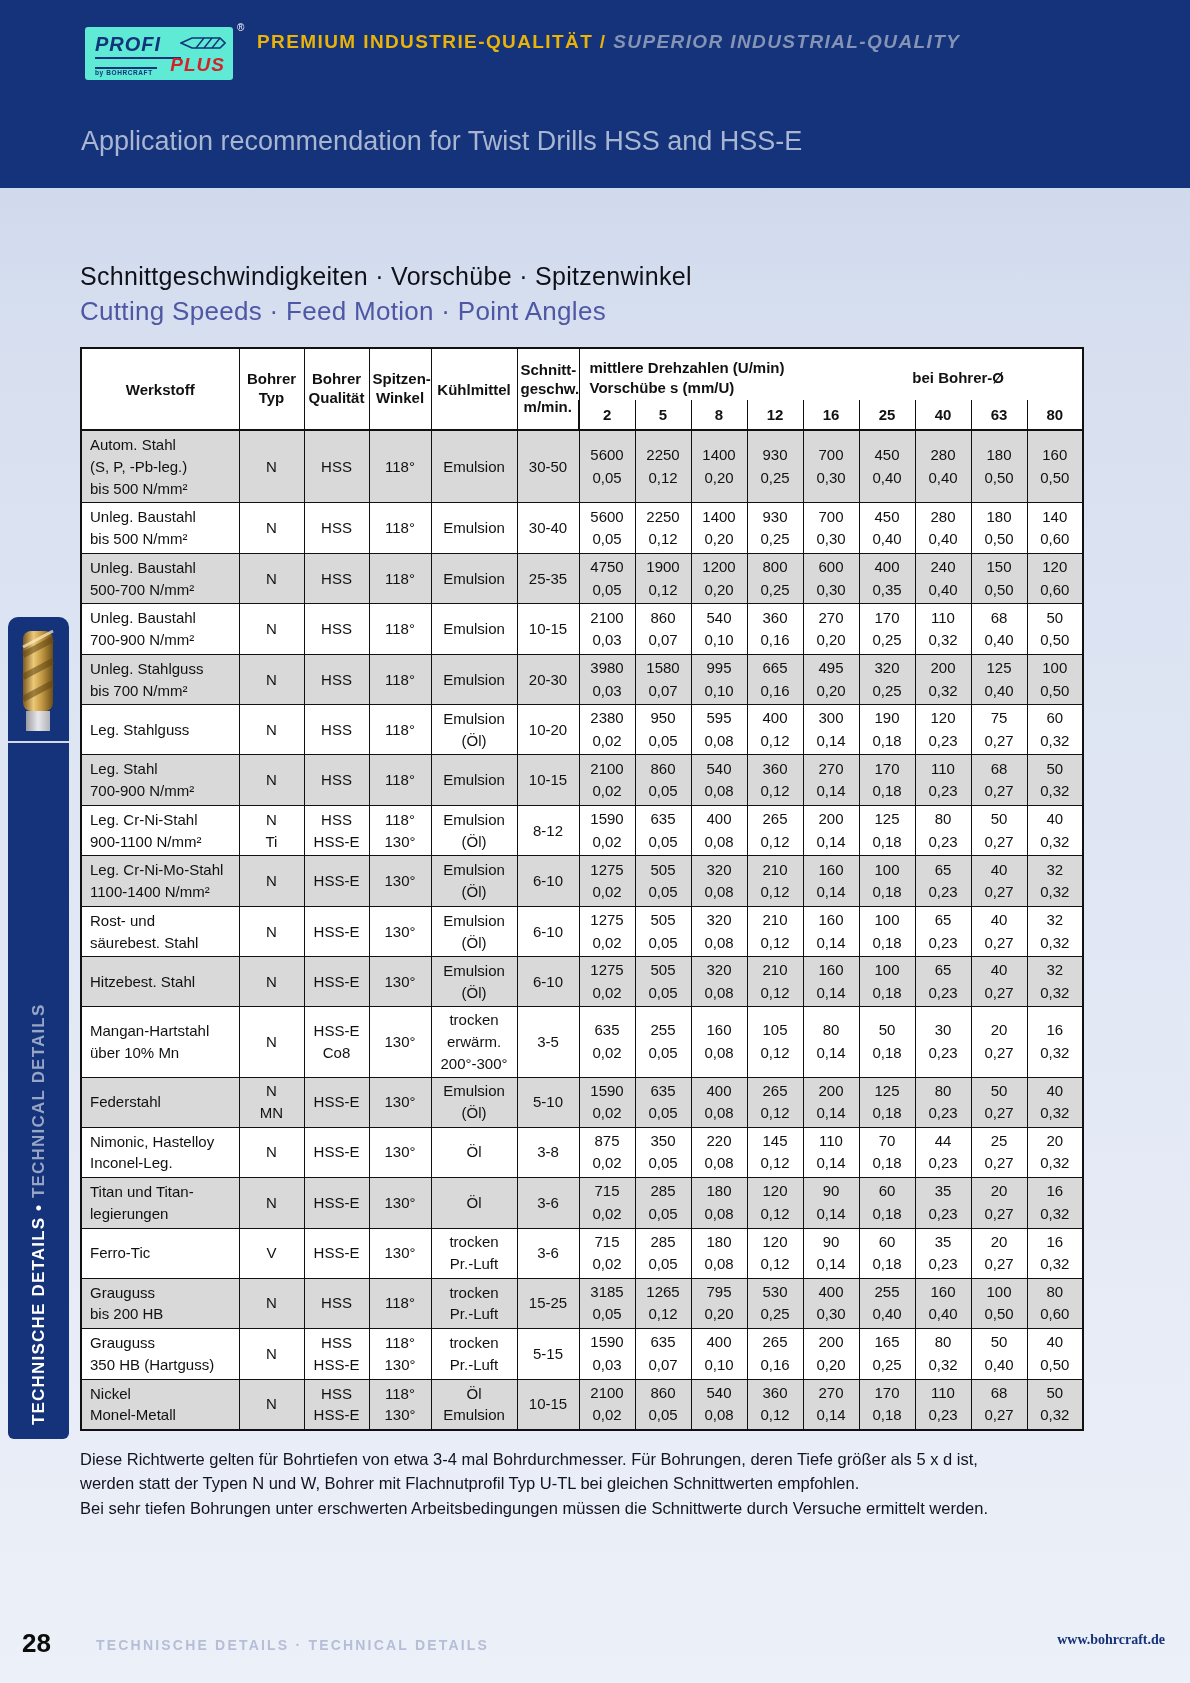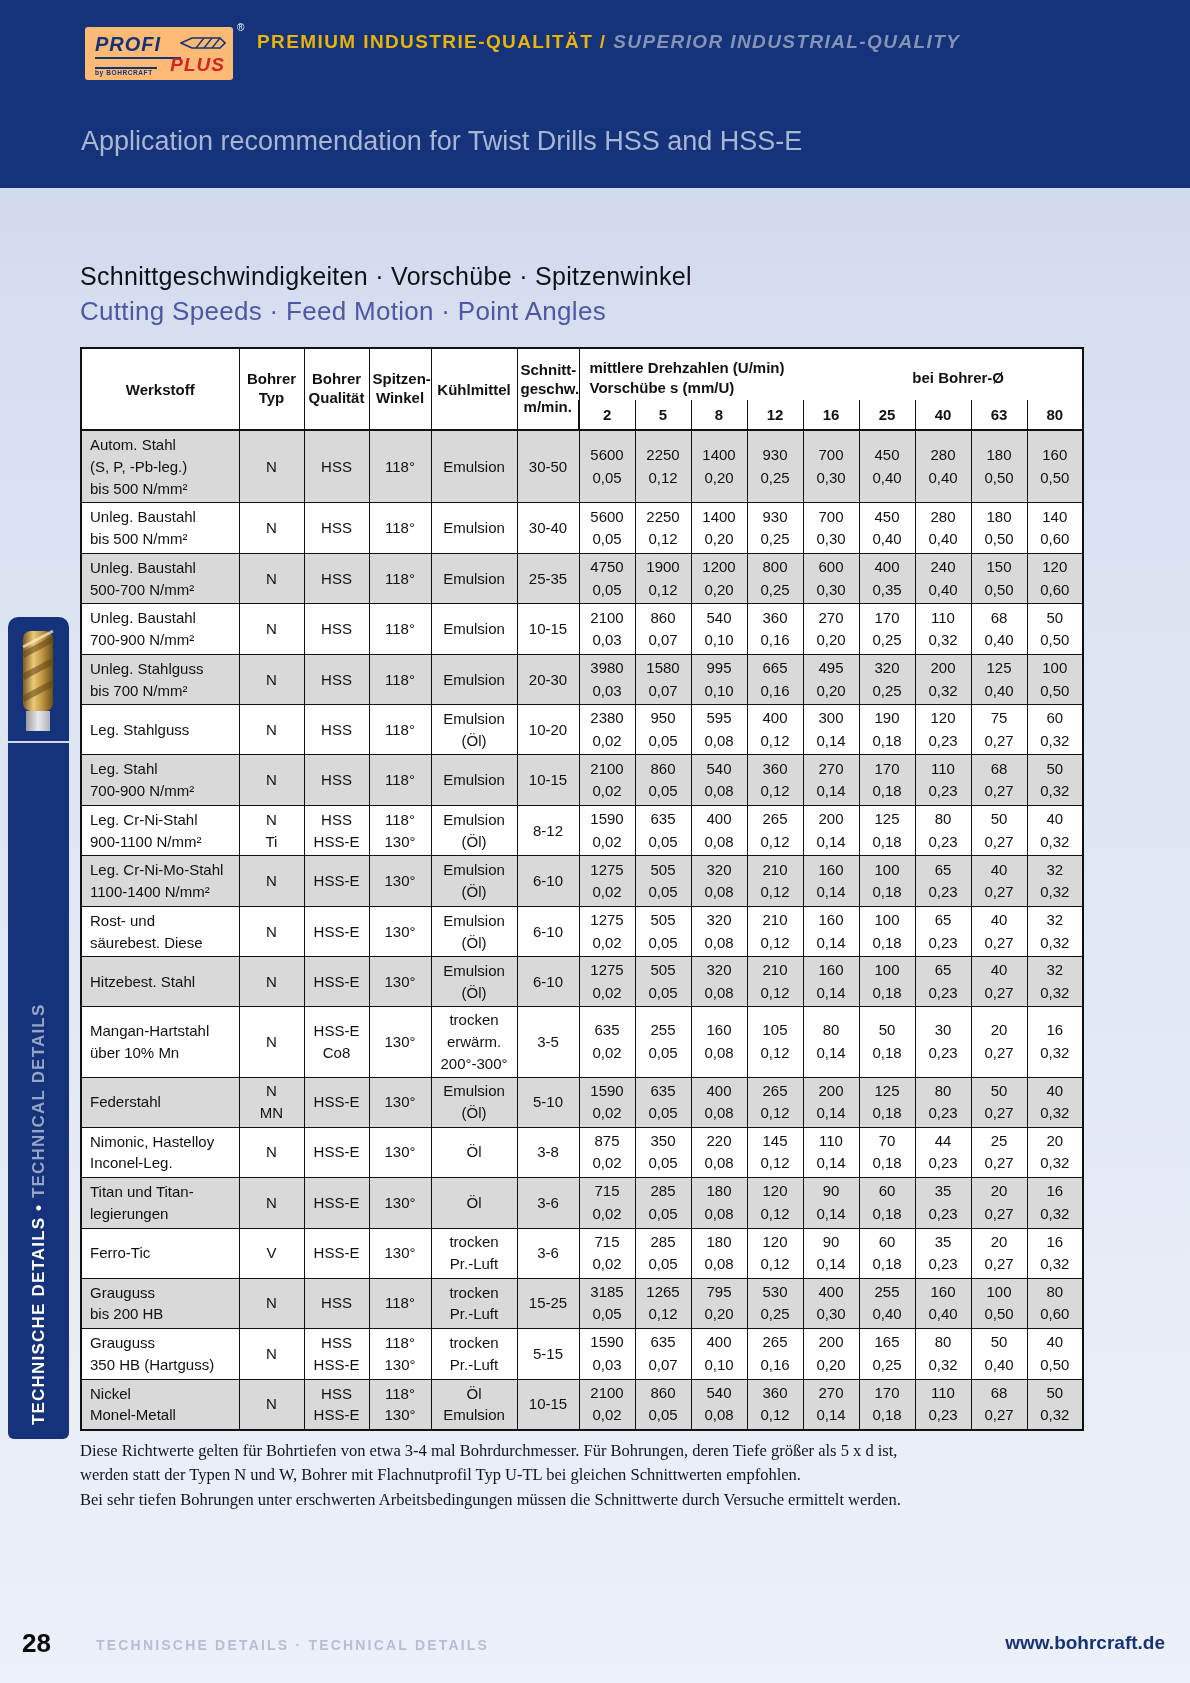--- a/index.html
+++ b/index.html
@@ -3,21 +3,21 @@
 <meta charset="utf-8">
 <style>
   * { margin:0; padding:0; box-sizing:border-box; }
   body { font-family:"Liberation Sans", sans-serif; }
   .page { position:relative; width:1190px; height:1683px; overflow:hidden;
           background:linear-gradient(180deg,#c9d4ea 0%,#d8e0f0 22%,#e1e7f4 55%,#ecf0f8 100%); }
 
   
   .band { position:absolute; top:0; left:0; width:100%; height:188px; background:#15337a; }
   .logo-box { position:absolute; left:85px; top:27px; width:148px; height:53px;
-              background:#fdba74; border-radius:3px; }
+              background:#5eead4; border-radius:3px; }
   .logo-profi { position:absolute; left:10px; top:6px; font-size:20px; font-weight:800;
                 font-style:italic; color:#15337a; letter-spacing:1px; }
   .logo-rule  { position:absolute; left:10px; top:30px; width:86px; height:2px; background:#15337a; }
   .logo-rule2 { position:absolute; left:10px; top:40px; width:62px; height:1.5px; background:#15337a; }
   .logo-plus  { position:absolute; right:8px; bottom:4px; font-size:19px; font-weight:800;
                 font-style:italic; color:#d42229; letter-spacing:1px; }
   .logo-by    { position:absolute; left:10px; bottom:4px; font-size:6.5px; font-weight:700;
                 color:#15337a; letter-spacing:0.6px; }
   .logo-drill { position:absolute; right:7px; top:8px; }
   .logo-reg   { position:absolute; left:237px; top:22px; color:#fff; font-size:10px; }
@@ -60,29 +60,29 @@
   thead tr:first-child th { border-bottom-width:2px; height:52px; }
   thead tr:first-child th.merged { border-bottom:0 none; }
 
   tbody td { border-top:2px solid #111; border-bottom:2px solid #111; font-size:15px; }
   tbody tr.shaded td { background:#d9d9d9; }
   td.mat { text-align:left; padding:3px 4px 3px 8px; line-height:1.45; }
   td.mid { text-align:center; padding:2px 2px; line-height:1.45; }
   td.num { text-align:center; padding:2px 0; line-height:1.5; }
   td.num-first { border-left:2px solid #111; }
 
-  .notes { margin-top:8px; width:1005px; font-size:16.5px; line-height:1.48;
-           color:#12141f; white-space:pre-line;font-family:Liberation Serif, serif; }
+  .notes { margin-top:16px; width:1005px; font-size:16.5px; line-height:1.48;
+           color:#12141f; white-space:pre-line; }
 
   
   .pg-num { position:absolute; left:22px; top:1628px; font-size:26px; font-weight:800; color:#0c0c0c; }
   .pg-label { position:absolute; left:96px; top:1637px; font-size:14px; font-weight:700;
               letter-spacing:2.2px; color:#b6bdd6; }
-  .pg-site { position:absolute; right:25px; top:1632px; font-size:19px; font-weight:800;
-             color:#16337a; text-decoration:none; }
+  .pg-site { position:absolute; right:25px; top:1632px; font-size:14px; font-weight:800;
+             color:#16337a; text-decoration:none;font-family:Liberation Serif, serif; }
 </style>
 </head>
 <body>
 
 <div class="page">
 
   <div class="band">
     <div class="logo-box">
       <span class="logo-profi">PROFI</span>
       <span class="logo-rule"></span>
@@ -704,21 +704,21 @@
               <div>0,27</div>
             </td>
             <td class="num">
               <div>32</div>
               <div>0,32</div>
             </td>
           </tr>
           <tr>
             <td class="mat">
               <div>Rost- und</div>
-              <div>säurebest. Diese</div>
+              <div>säurebest. Stahl</div>
             </td>
             <td class="mid">
               <div>N</div>
             </td>
             <td class="mid">
               <div>HSS-E</div>
             </td>
             <td class="mid">
               <div>130°</div>
             </td>

